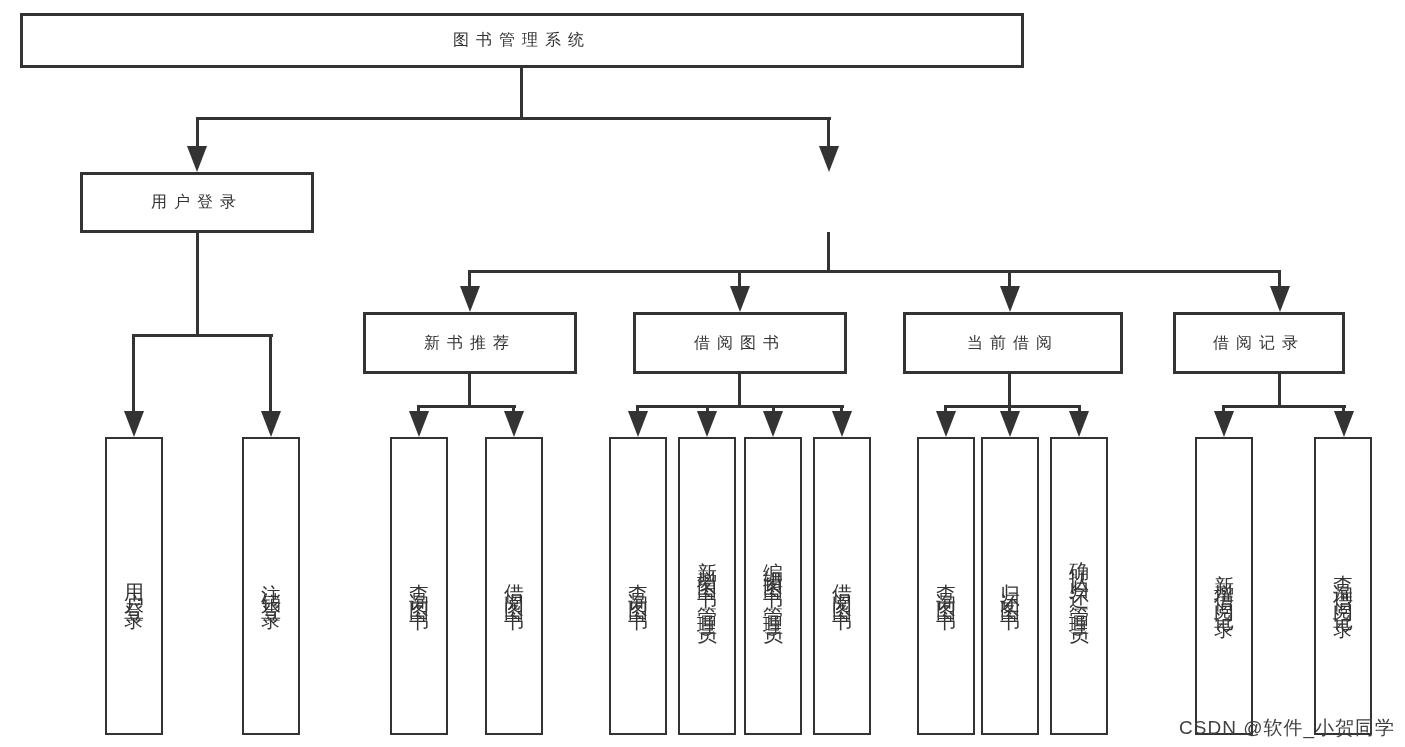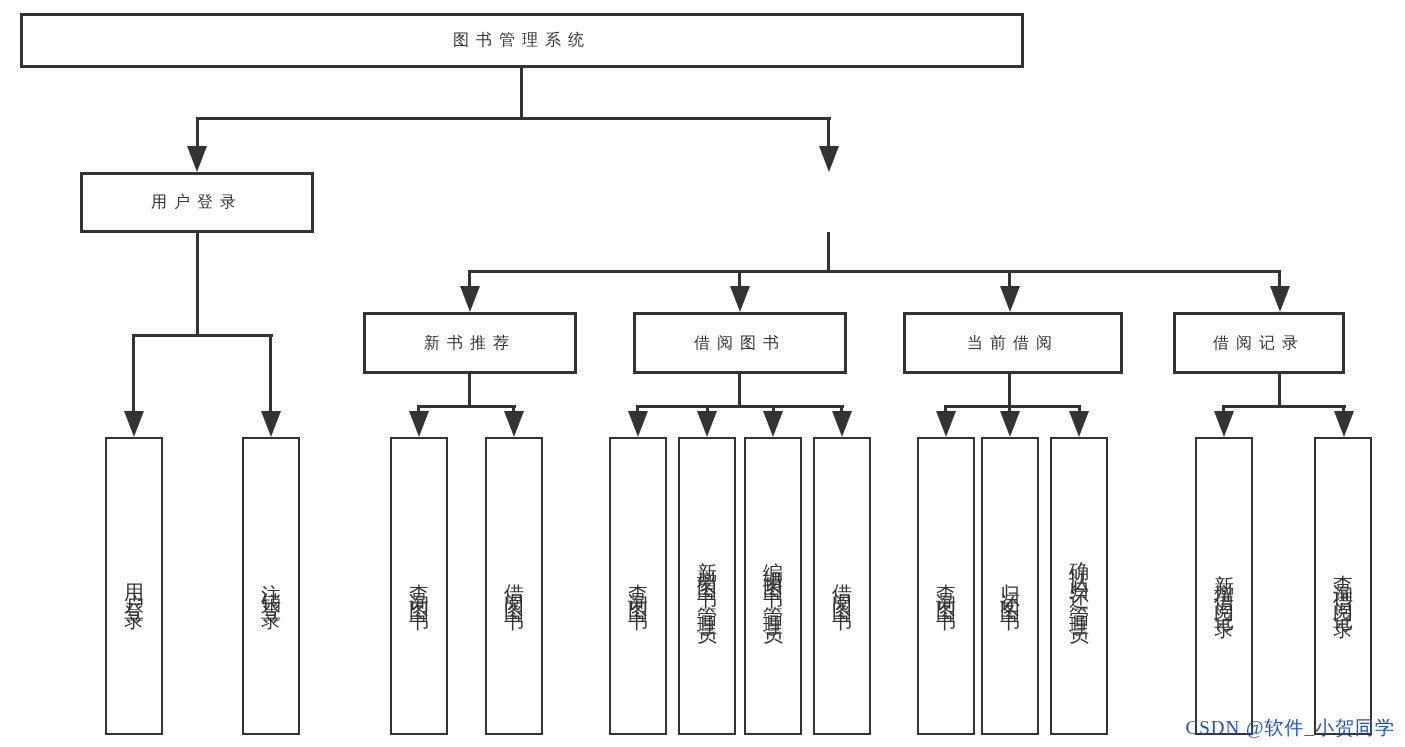--- a/index.html
+++ b/index.html
@@ -21,21 +21,21 @@
   .vline, .hline { position:absolute; background:#333333; }
   .vline { width:3px; }
   .hline { height:3px; }
   .arrow {
     position:absolute; width:0; height:0;
     border-left:10px solid transparent; border-right:10px solid transparent;
     border-top:26px solid #333333;
   }
   .watermark {
     position:absolute; right:10px; bottom:6px; font-size:19px;
-    color:#1d4ed8; letter-spacing:1px; z-index:5; white-space:nowrap;font-family:Liberation Serif, serif;
+    color:#404040; letter-spacing:1px; z-index:5; white-space:nowrap;
   }
 </style>
 </head>
 <body>
 
 <div class="canvas">
 
   <div class="box hlabel" style="left:20px; top:13px; width:1004px; height:55px;">
     <span>图书管理系统</span>
   </div>

